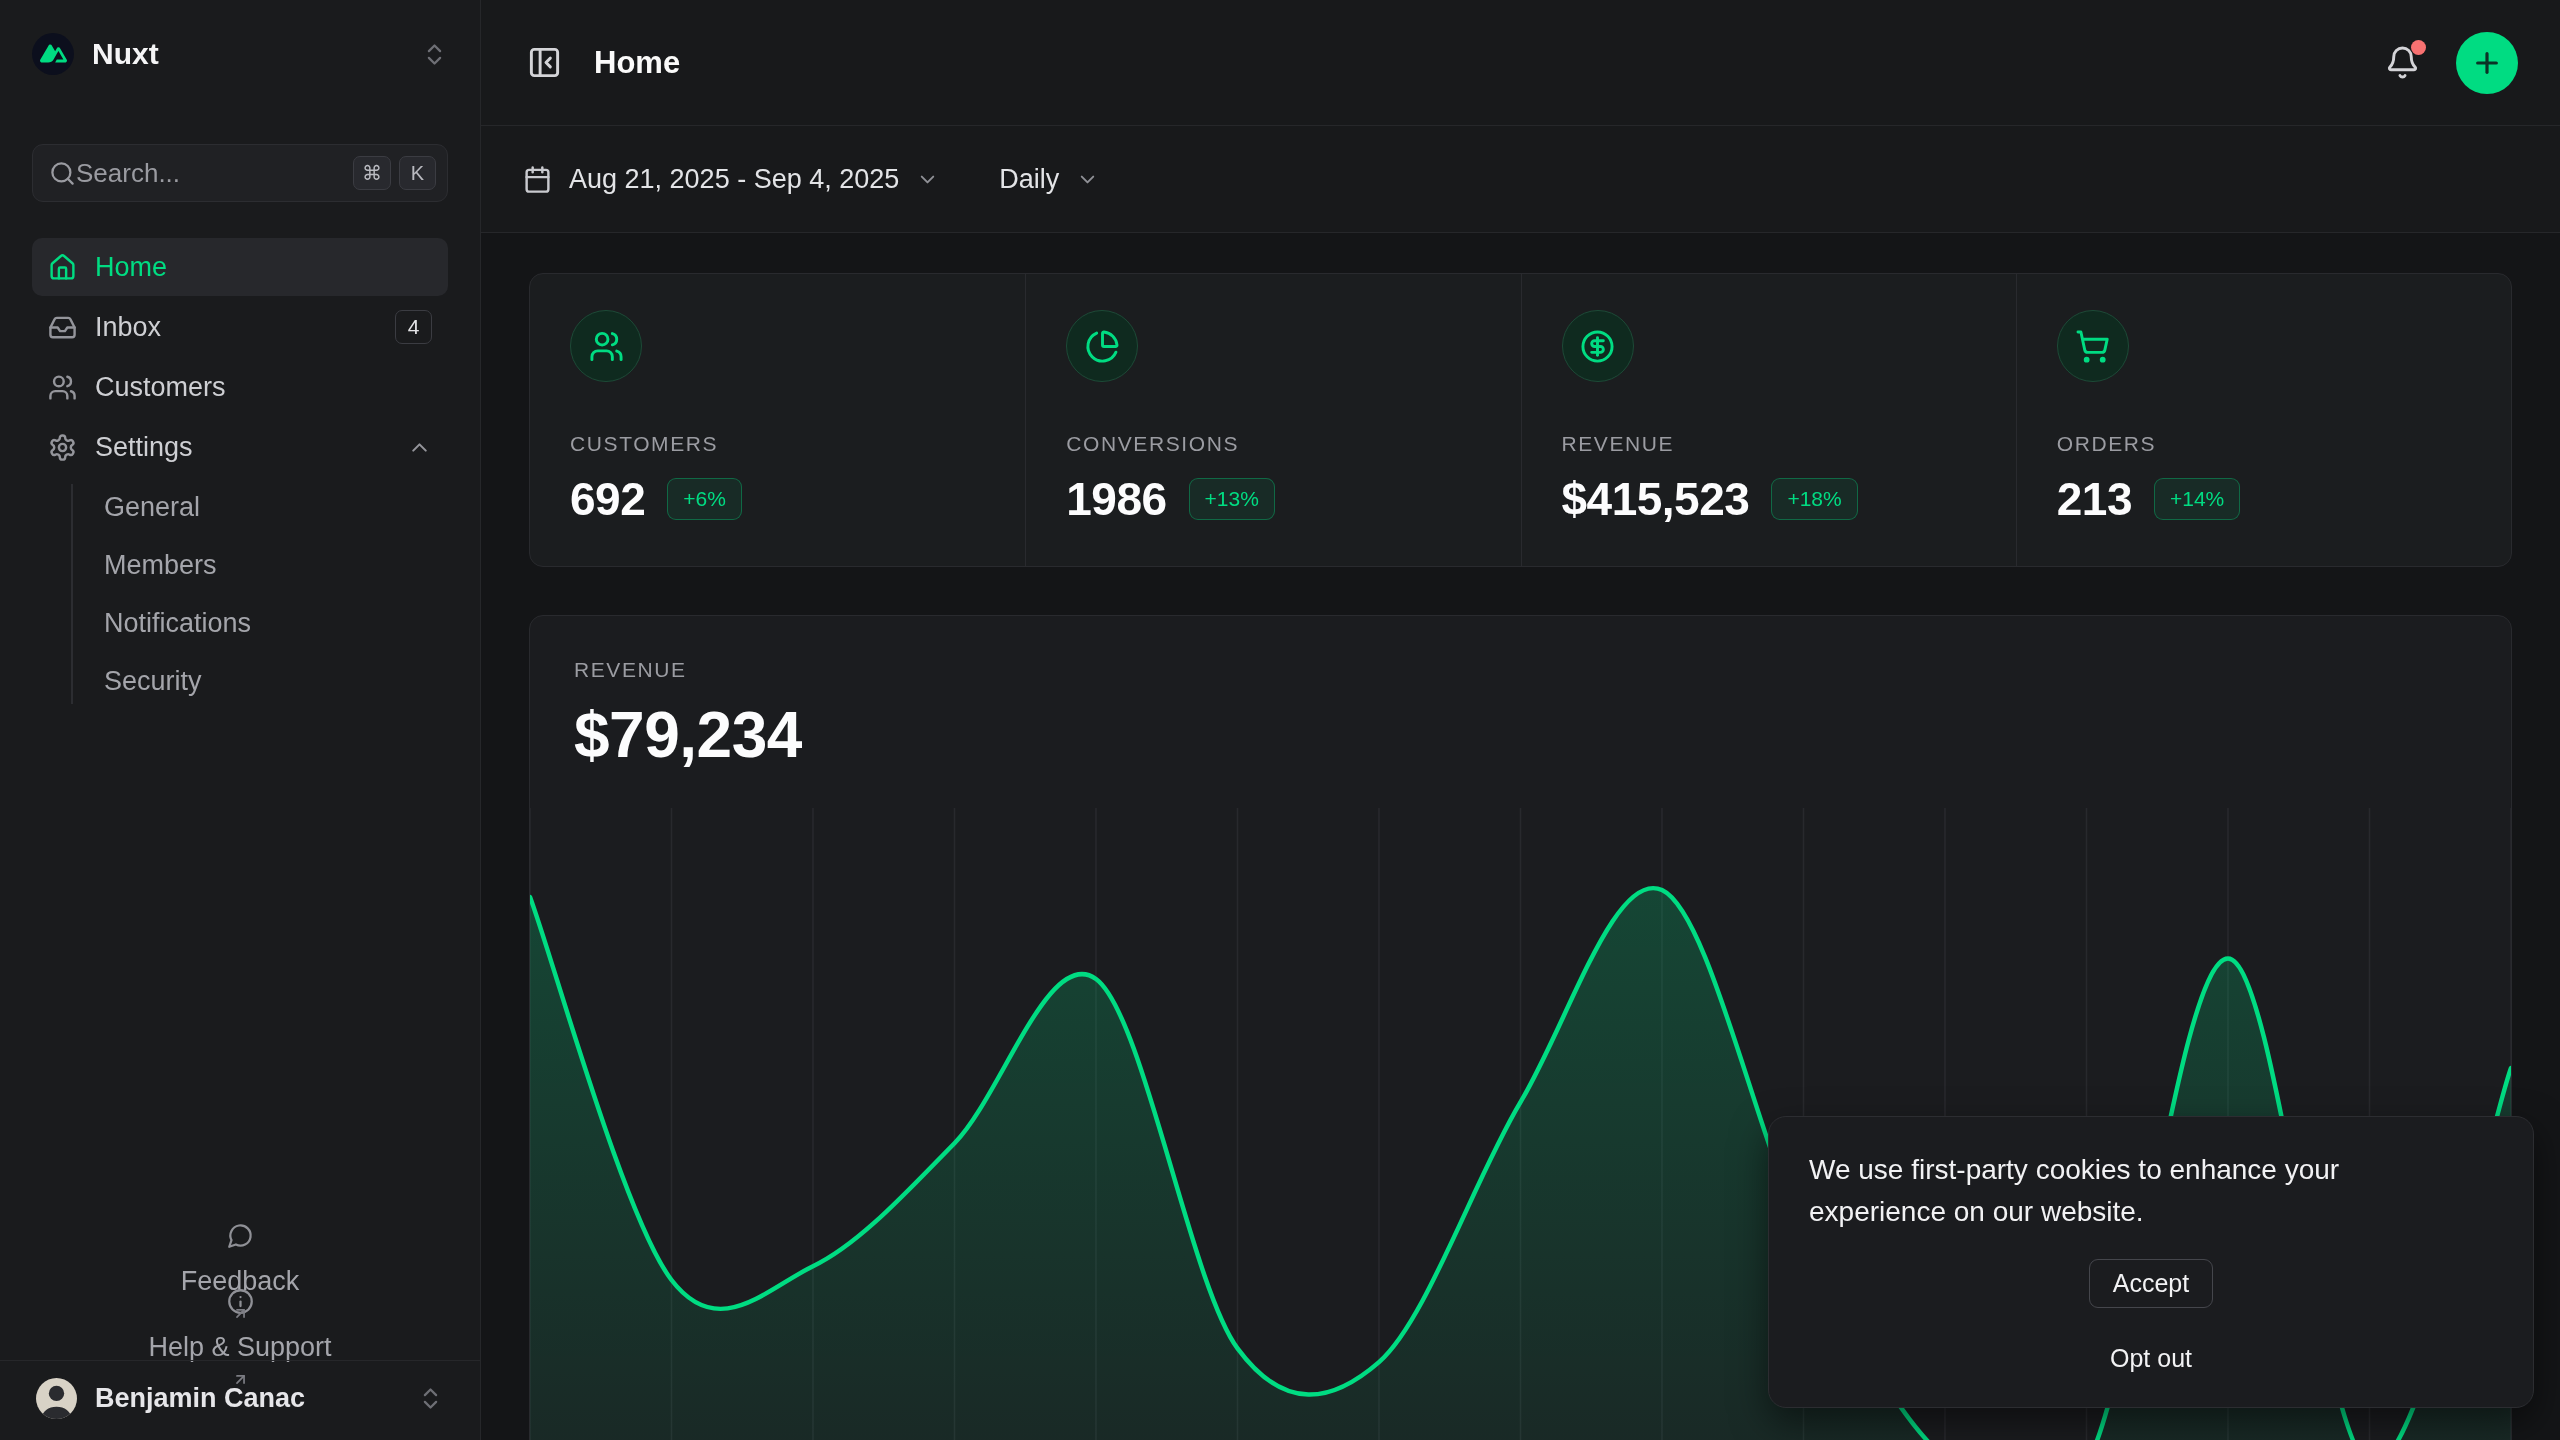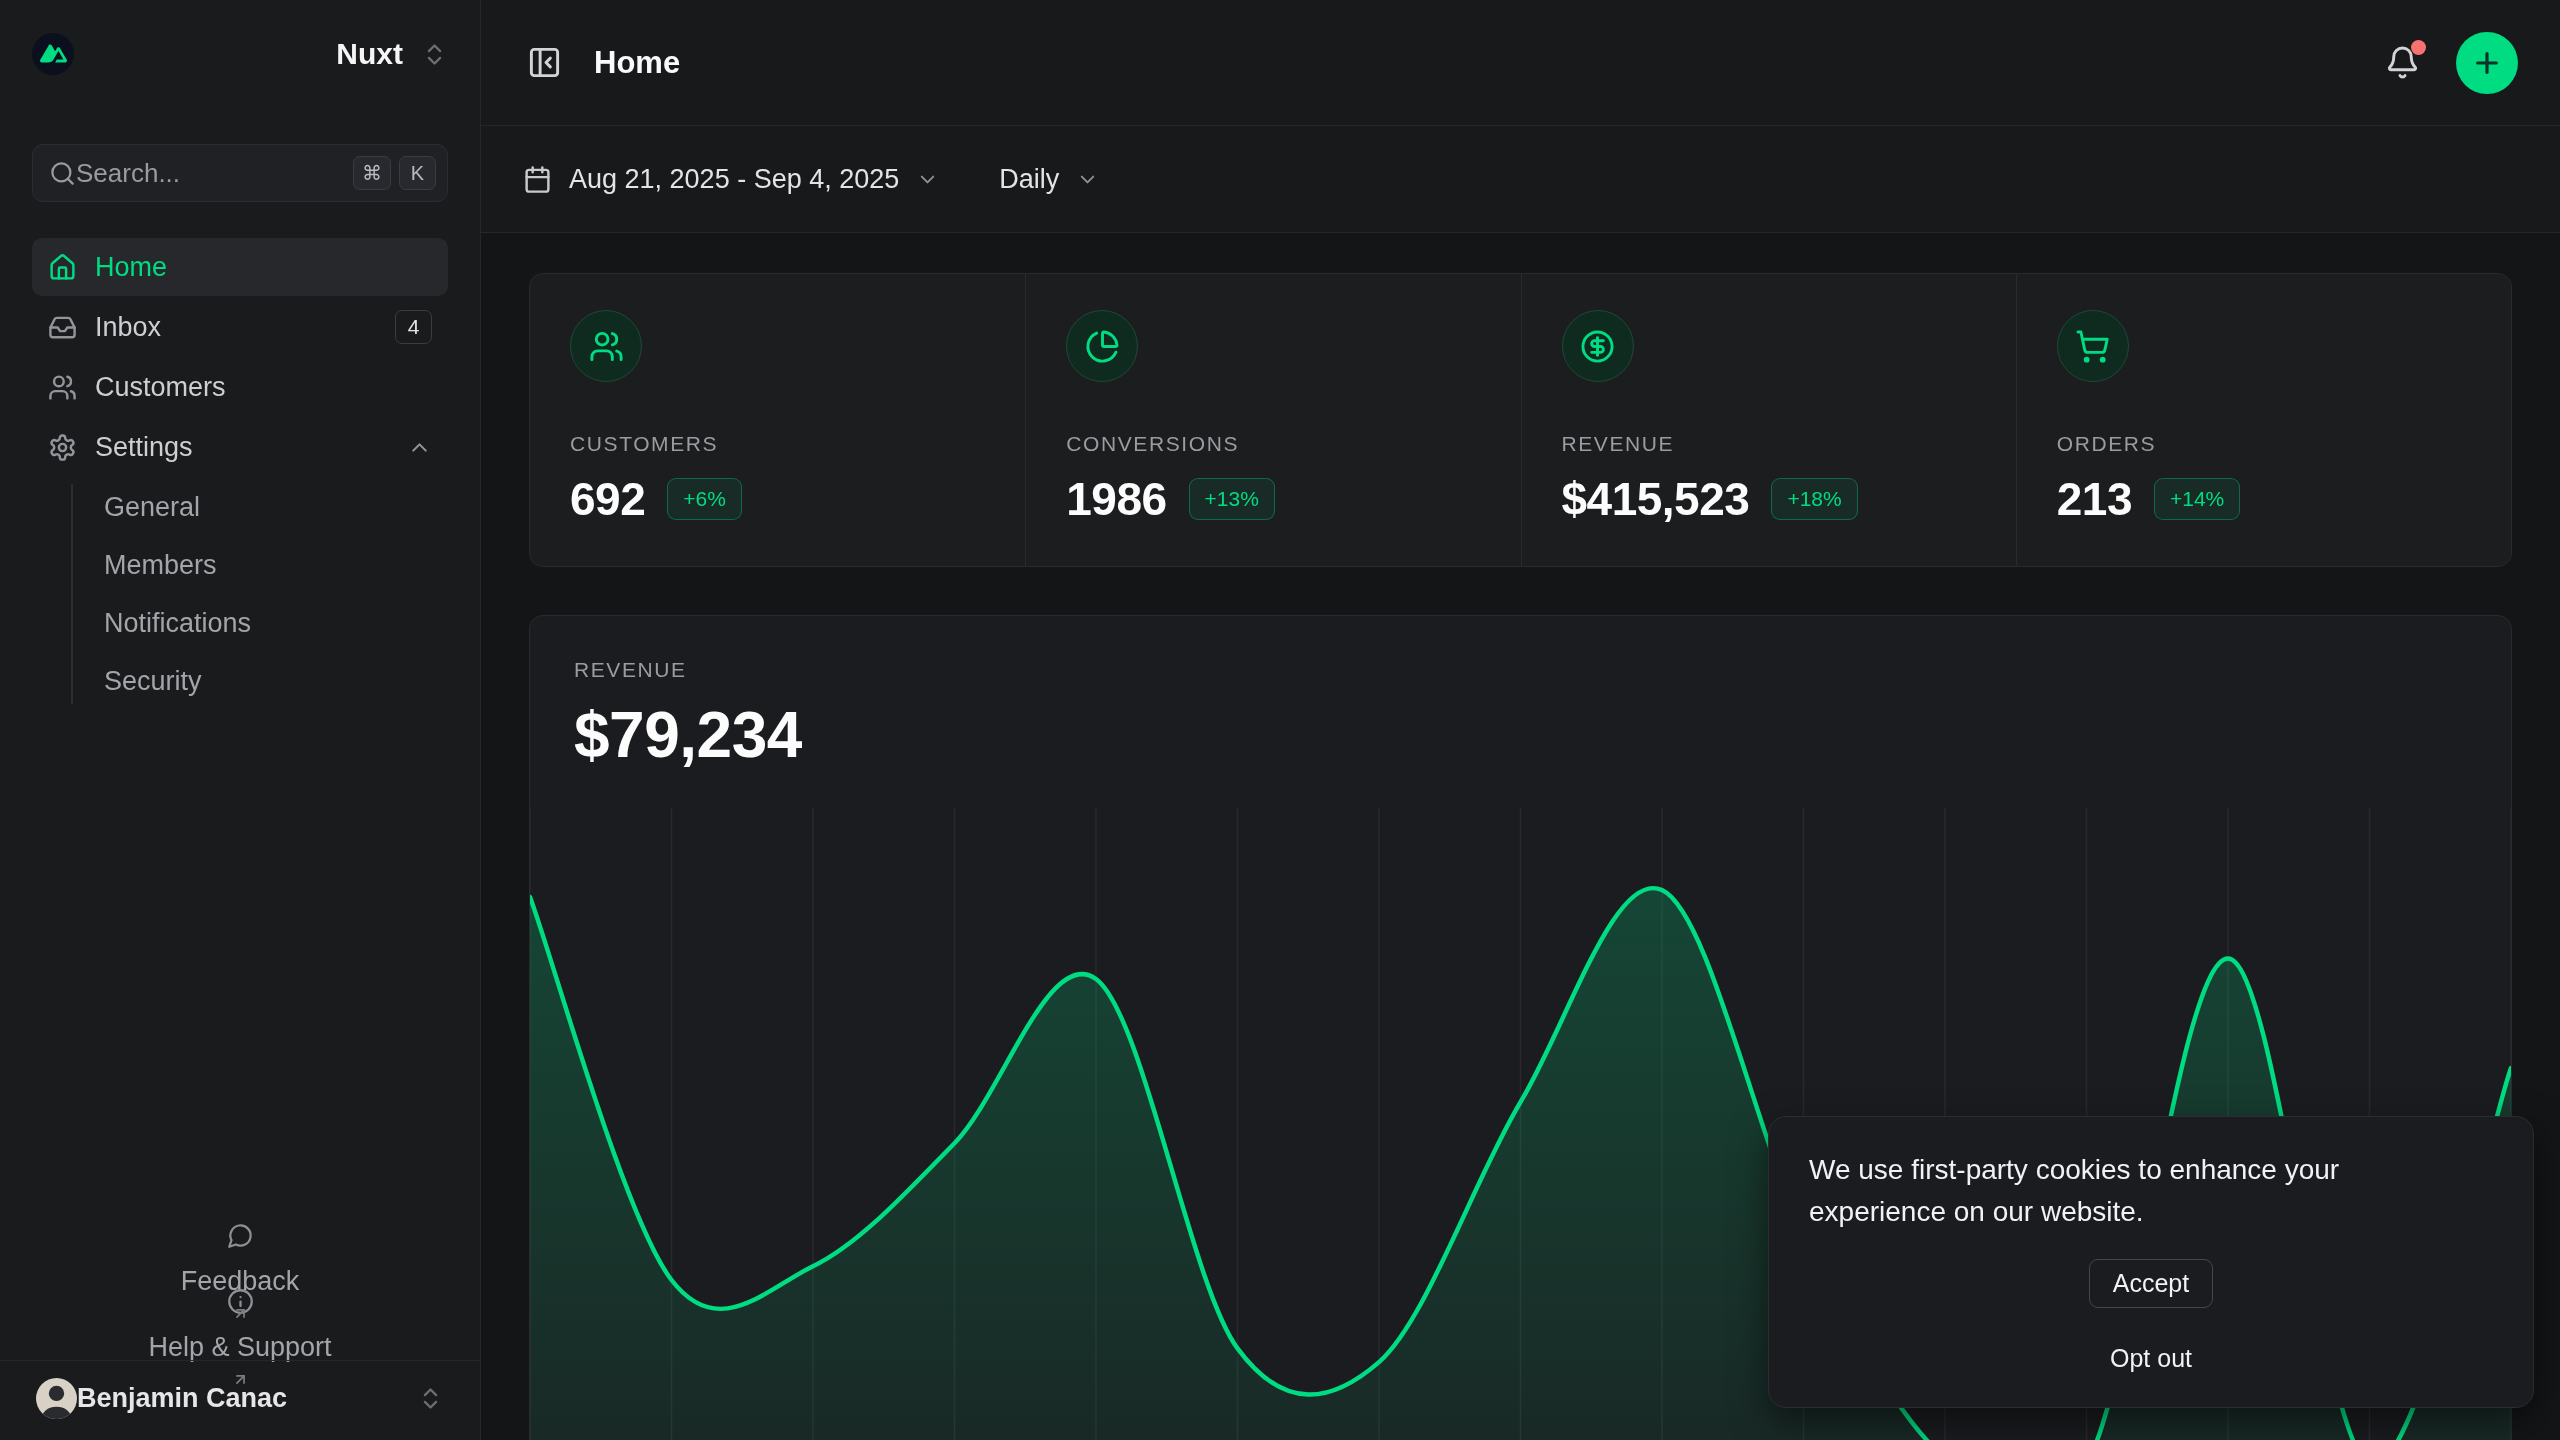--- a/index.html
+++ b/index.html
@@ -6,21 +6,21 @@
   html,body { width:2560px; height:1440px; overflow:hidden; }
   body { font-family:"Liberation Sans", sans-serif; background:#141517; color:#e4e4e7; }
   .app { display:flex; width:100%; height:100%; }
 
   
   .sidebar { width:481px; min-width:481px; background:#1a1b1d; border-right:1px solid #26272a;
              display:flex; flex-direction:column; padding:0 32px; }
   .brand-row { margin-top:28px; height:52px; display:flex; align-items:center; gap:18px; cursor:pointer; }
   .logo-circle { width:42px; height:42px; border-radius:50%; background:#0c0f1d; display:grid; place-items:center; flex:none; }
   .logo-circle svg { width:27px; height:27px; }
-  .brand-name { font-size:30px; font-weight:600; color:#f5f5f6; flex:1;text-align:right; }
+  .brand-name { font-size:30px; font-weight:600; color:#f5f5f6; flex:1; }
   .selector-icon { color:#6e6f75; display:flex; }
   .selector-icon svg { width:27px; height:27px; }
 
   .searchbox { margin-top:64px; height:58px; border-radius:11px; background:#202124; border:1px solid #2c2d31;
                display:flex; align-items:center; padding:0 11px 0 16px; cursor:text; }
   .searchbox .sicon { color:#9a9ba1; display:flex; }
   .searchbox .sicon svg { width:27px; height:27px; }
   .search-ph { color:#9a9ba1; font-size:26px; flex:1; }
   .kbds { display:flex; gap:8px; }
   .kbd { height:34px; min-width:37px; padding:0 8px; border-radius:7px; background:#28292e; border:1px solid #3b3c42;
@@ -44,21 +44,21 @@
 
   .side-spacer { flex:1; }
   .side-foot { display:flex; flex-direction:column; gap:8px; padding-bottom:14px; }
   .foot-item { height:58px; display:flex; align-items:center; gap:17px; padding:0 4px; color:#a4a5ab;
                font-size:27px; font-weight:500; cursor:pointer;flex-direction:column; }
   .foot-item .ficon { color:#8f9096; display:flex; }
   .foot-item .ficon svg { width:27px; height:27px; }
   .ext-arrow { display:flex; color:#7c7d83; transform:translateY(-9px); margin-left:1px; }
   .ext-arrow svg { width:17px; height:17px; }
   .sidebar-divider { height:1px; background:#26272a; margin:0 -32px; }
-  .user-row { display:flex; align-items:center; padding:17px 4px 21px; cursor:pointer; }
+  .user-row { display:flex; align-items:center; gap:18px; padding:17px 4px 21px; cursor:pointer; }
   .avatar { width:41px; height:41px; border-radius:50%; overflow:hidden; flex:none; }
   .avatar svg { width:100%; height:100%; display:block; }
   .user-name { font-size:27px; font-weight:600; color:#e6e6e9; flex:1; }
 
   
   .main { flex:1; display:flex; flex-direction:column; min-width:0; background:#141517; }
   .topbar { height:126px; background:#18191b; border-bottom:1px solid #26272a; display:flex; align-items:center;
             padding:0 42px; gap:28px; }
   .icon-btn { background:none; border:none; color:#d4d4d8; display:flex; cursor:pointer; padding:4px; }
   .icon-btn svg { width:35px; height:35px; }

